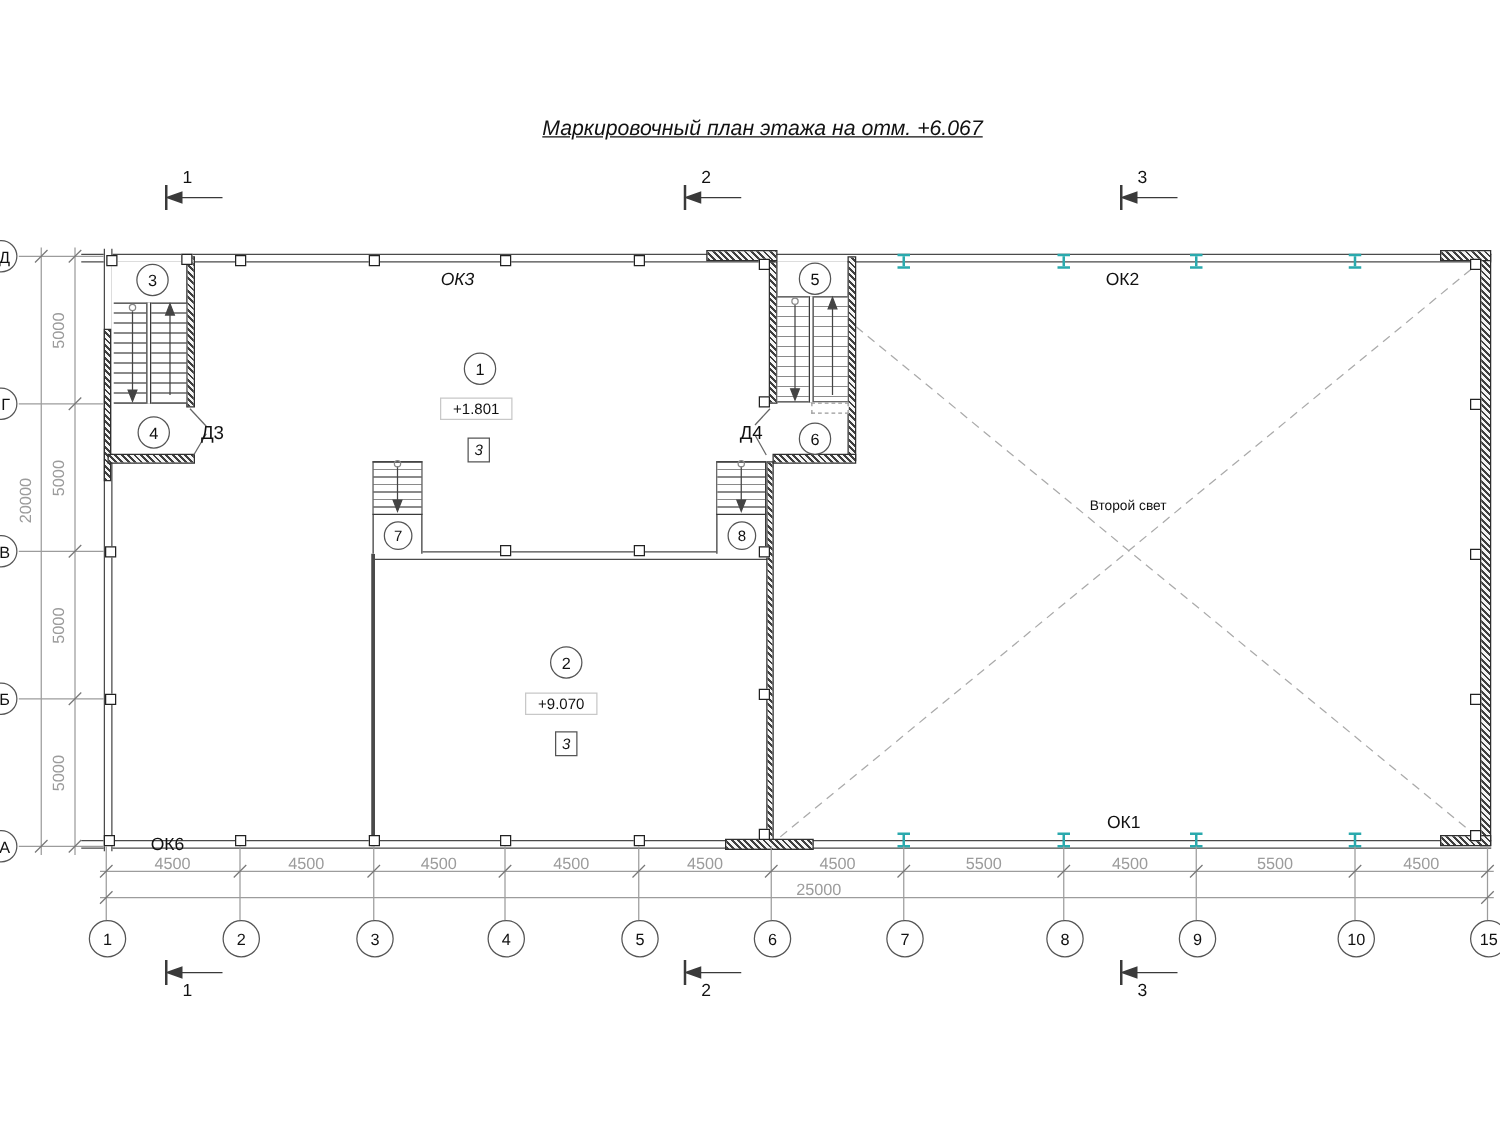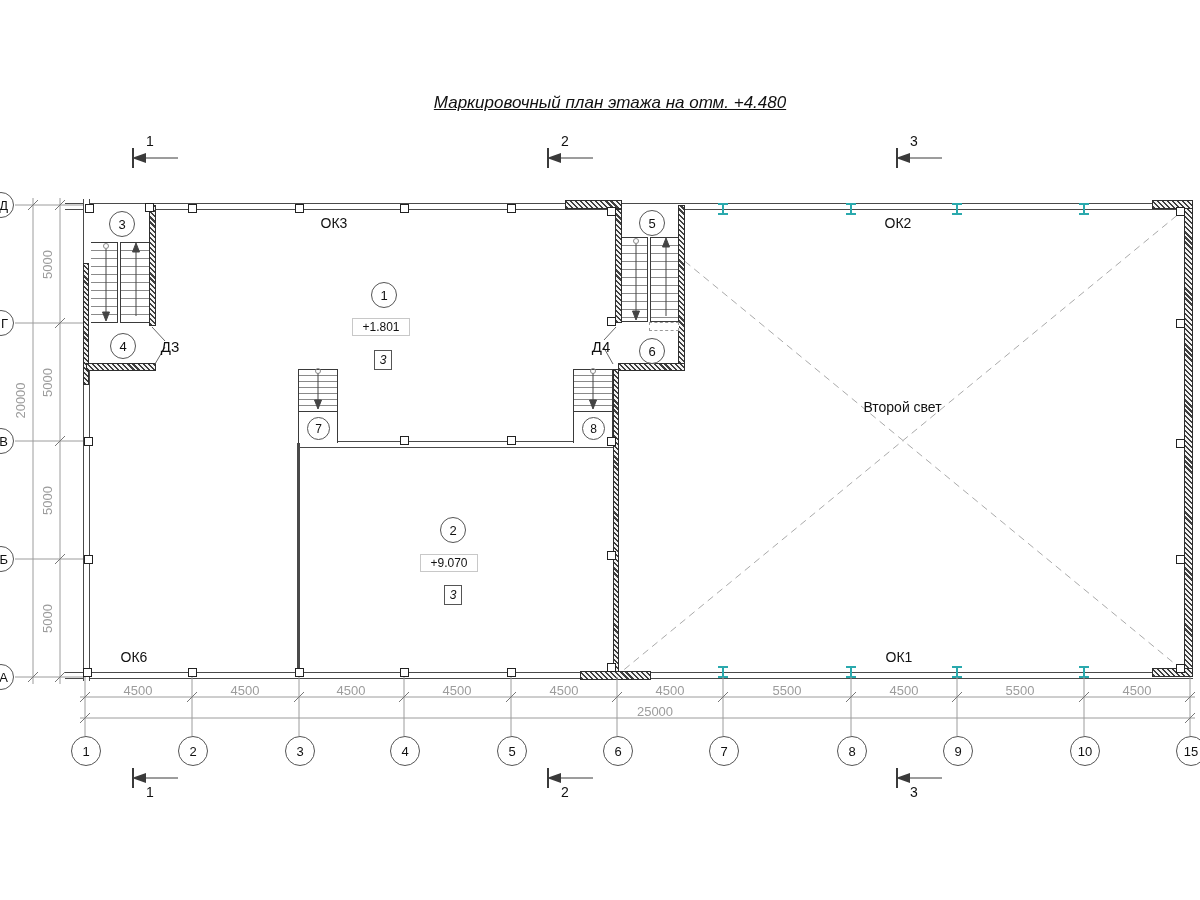--- a/index.html
+++ b/index.html
@@ -37,21 +37,21 @@
   .dimtxt{font-size:13px;color:#9c9c9c;text-align:center;}
   .rot{transform:rotate(-90deg);}
   .lbl{font-size:14px;color:#111;text-align:center;}
   .doorlbl{font-size:15px;color:#111;text-align:center;}
   .elev{border:1px solid #c8c8c8;background:#fff;font-size:12px;color:#111;
         padding:1px 4px;text-align:center;}
   .tbox{border:1px solid #555;background:#fff;width:16px;height:18px;display:flex;
         align-items:center;justify-content:center;font-size:12px;font-style:italic;color:#111;}
   .title{font-size:17px;font-style:italic;text-decoration:underline;text-align:center;color:#111;}
   .secnum{font-size:14px;color:#111;text-align:center;width:16px;}
-  .note{font-size:14px;color:#111;text-align:center;}
+  .note{font-size:11px;color:#111;text-align:center;}
 </style>
 </head>
 <body>
 
 <div id="plan" style="--beam:#2aa9ad;">
 
   <svg width="1200" height="900" style="z-index:0;">
     <line x1="620" y1="208" x2="1186" y2="673" stroke="#aaa" stroke-width="1" stroke-dasharray="7 5"></line>
     <line x1="1186" y1="208" x2="620" y2="673" stroke="#aaa" stroke-width="1" stroke-dasharray="7 5"></line>
   </svg>
@@ -237,32 +237,32 @@
       </g>
       <polygon points="135,158 145,154.5 145,161.5"></polygon>
         <polygon points="550,158 560,154.5 560,161.5"></polygon>
         <polygon points="899,158 909,154.5 909,161.5"></polygon>
       <polygon points="135,778 145,774.5 145,781.5"></polygon>
         <polygon points="550,778 560,774.5 560,781.5"></polygon>
         <polygon points="899,778 909,774.5 909,781.5"></polygon>
     </g>
   </svg>
 
-  <div class="abs title" style="left:300px;top:93px;width:620px;z-index:6;">Маркировочный план этажа на отм. +4.480</div>
+  <div class="abs title" style="left:300px;top:93px;width:620px;z-index:6;">Маркировочный план этажа на отм. +6.067</div>
 
   <div class="abs secnum" style="left:142px;top:133px;z-index:6;">1</div>
   <div class="abs secnum" style="left:557px;top:133px;z-index:6;">2</div>
   <div class="abs secnum" style="left:906px;top:133px;z-index:6;">3</div>
   <div class="abs secnum" style="left:142px;top:784px;z-index:6;">1</div>
   <div class="abs secnum" style="left:557px;top:784px;z-index:6;">2</div>
   <div class="abs secnum" style="left:906px;top:784px;z-index:6;">3</div>
 
-  <div class="abs lbl" style="left:304px;top:215px;width:60px;z-index:6;">ОК3</div>
+  <div class="abs lbl" style="left:336px;top:215px;width:60px;z-index:6;font-style:italic;">ОК3</div>
   <div class="abs lbl" style="left:868px;top:215px;width:60px;z-index:6;">ОК2</div>
-  <div class="abs lbl" style="left:104px;top:649px;width:60px;z-index:6;">ОК6</div>
+  <div class="abs lbl" style="left:104px;top:667px;width:60px;z-index:6;">ОК6</div>
   <div class="abs lbl" style="left:869px;top:649px;width:60px;z-index:6;">ОК1</div>
 
   <div class="abs doorlbl" style="left:153px;top:338px;width:34px;z-index:6;">Д3</div>
   <div class="abs doorlbl" style="left:584px;top:338px;width:34px;z-index:6;">Д4</div>
 
   <div class="abs bubble zbubble" style="left:371px;top:282px;z-index:6;">
       <span>1</span>
     </div>
   <div class="abs bubble zbubble" style="left:440px;top:517px;z-index:6;">
       <span>2</span>

